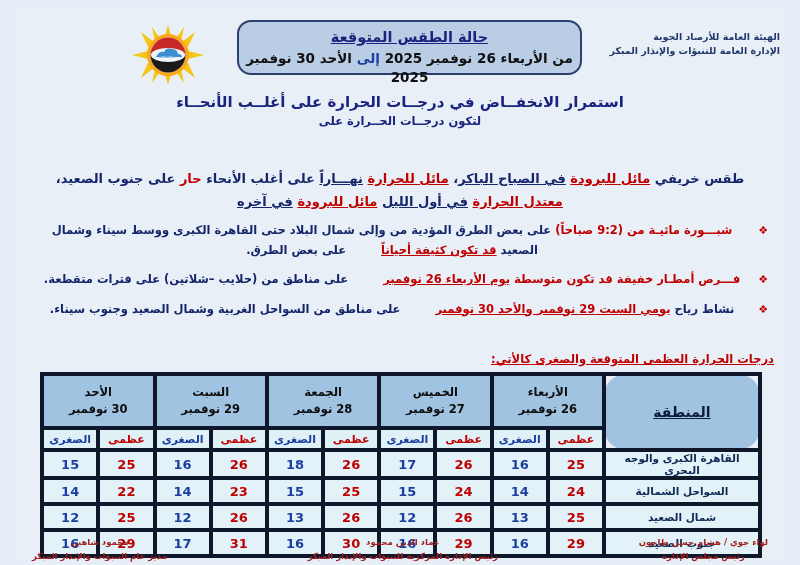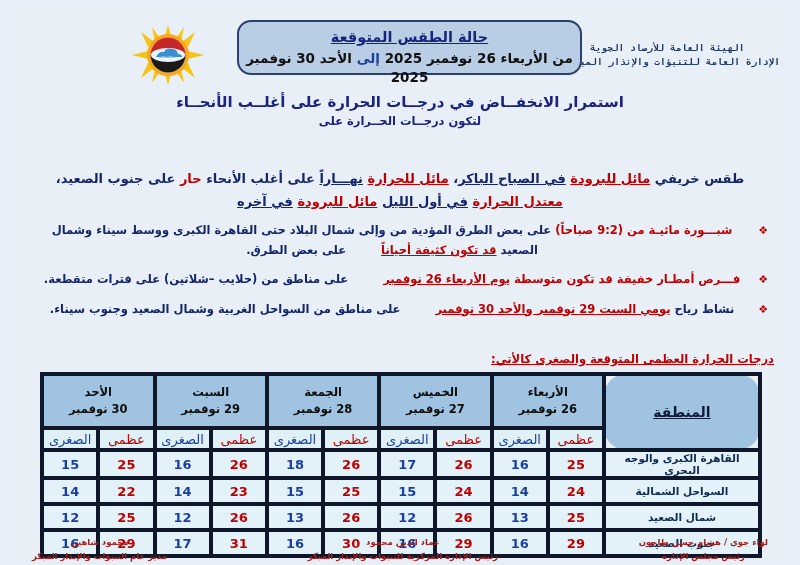--- a/index.html
+++ b/index.html
@@ -35,29 +35,28 @@
   
   .header {
     position: absolute;
     left: 0; top: 0;
     width: 764px;
     height: 80px;
   }
   .agency {
     position: absolute;
     right: 2px;
-    top: 34px;
+    top: 22px;
     width: 190px;
-    text-align: left;
+    text-align: right;
     color: #223a6b;
     font-size: 9.5px;
     font-weight: bold;
     line-height: 1.5;
     letter-spacing: 0;
-    font-family: Liberation Mono, monospace;
   }
   .agency div { white-space: nowrap; }
 
   .titlebox {
     position: absolute;
     right: 200px;
     top: 12px;
     width: 345px;
     height: 55px;
     background: #b9cde4;
@@ -219,22 +218,22 @@
     color: #0d1b3d;
     font-size: 14px;
     font-weight: bold;
     text-decoration: underline;
     width: 152px;
     border-radius: 22px;
   }
   .subhdr {
     background: #dff0f7;
     height: 18px;
-    font-size: 13px;
-    font-weight: normal;
+    font-size: 11px;
+    font-weight: bold;
   }
   .subhdr.max { color: #c00000; }
   .subhdr.min { color: #1a3fa0; }
   td.regname {
     background: #e3f2f8;
     color: #102a54;
     font-size: 10.5px;
     font-weight: bold;
     text-align: center;
     height: 22px;

